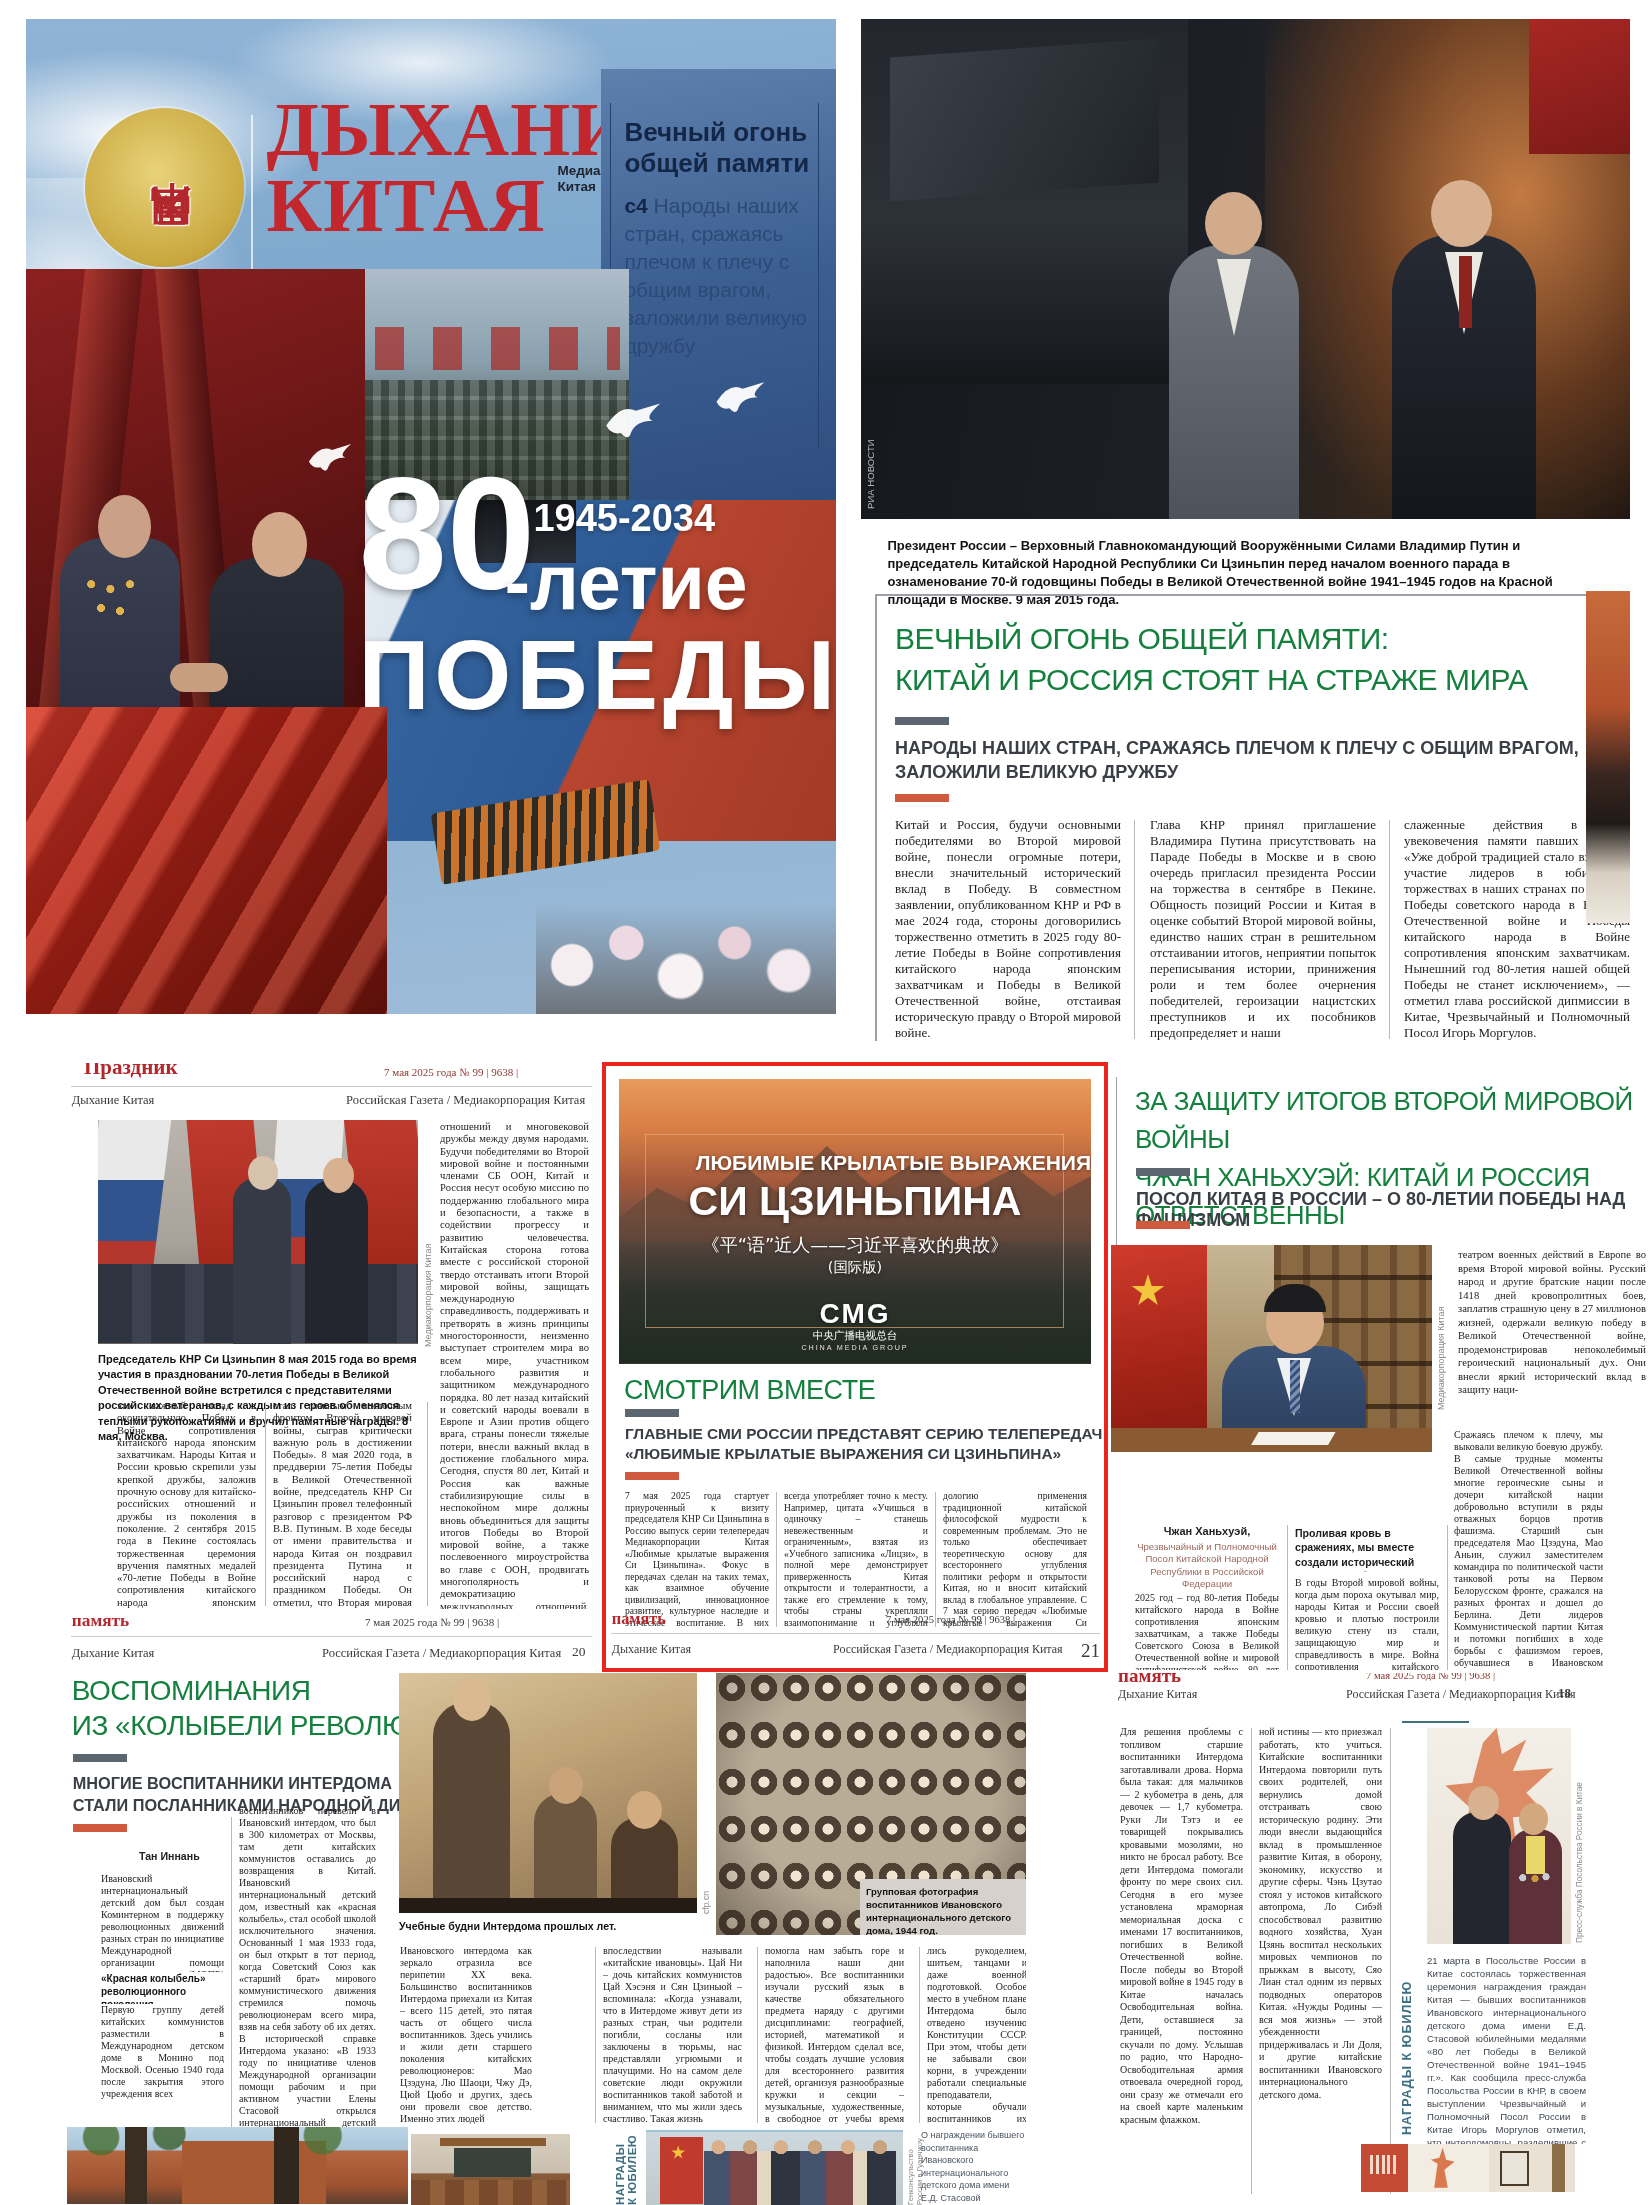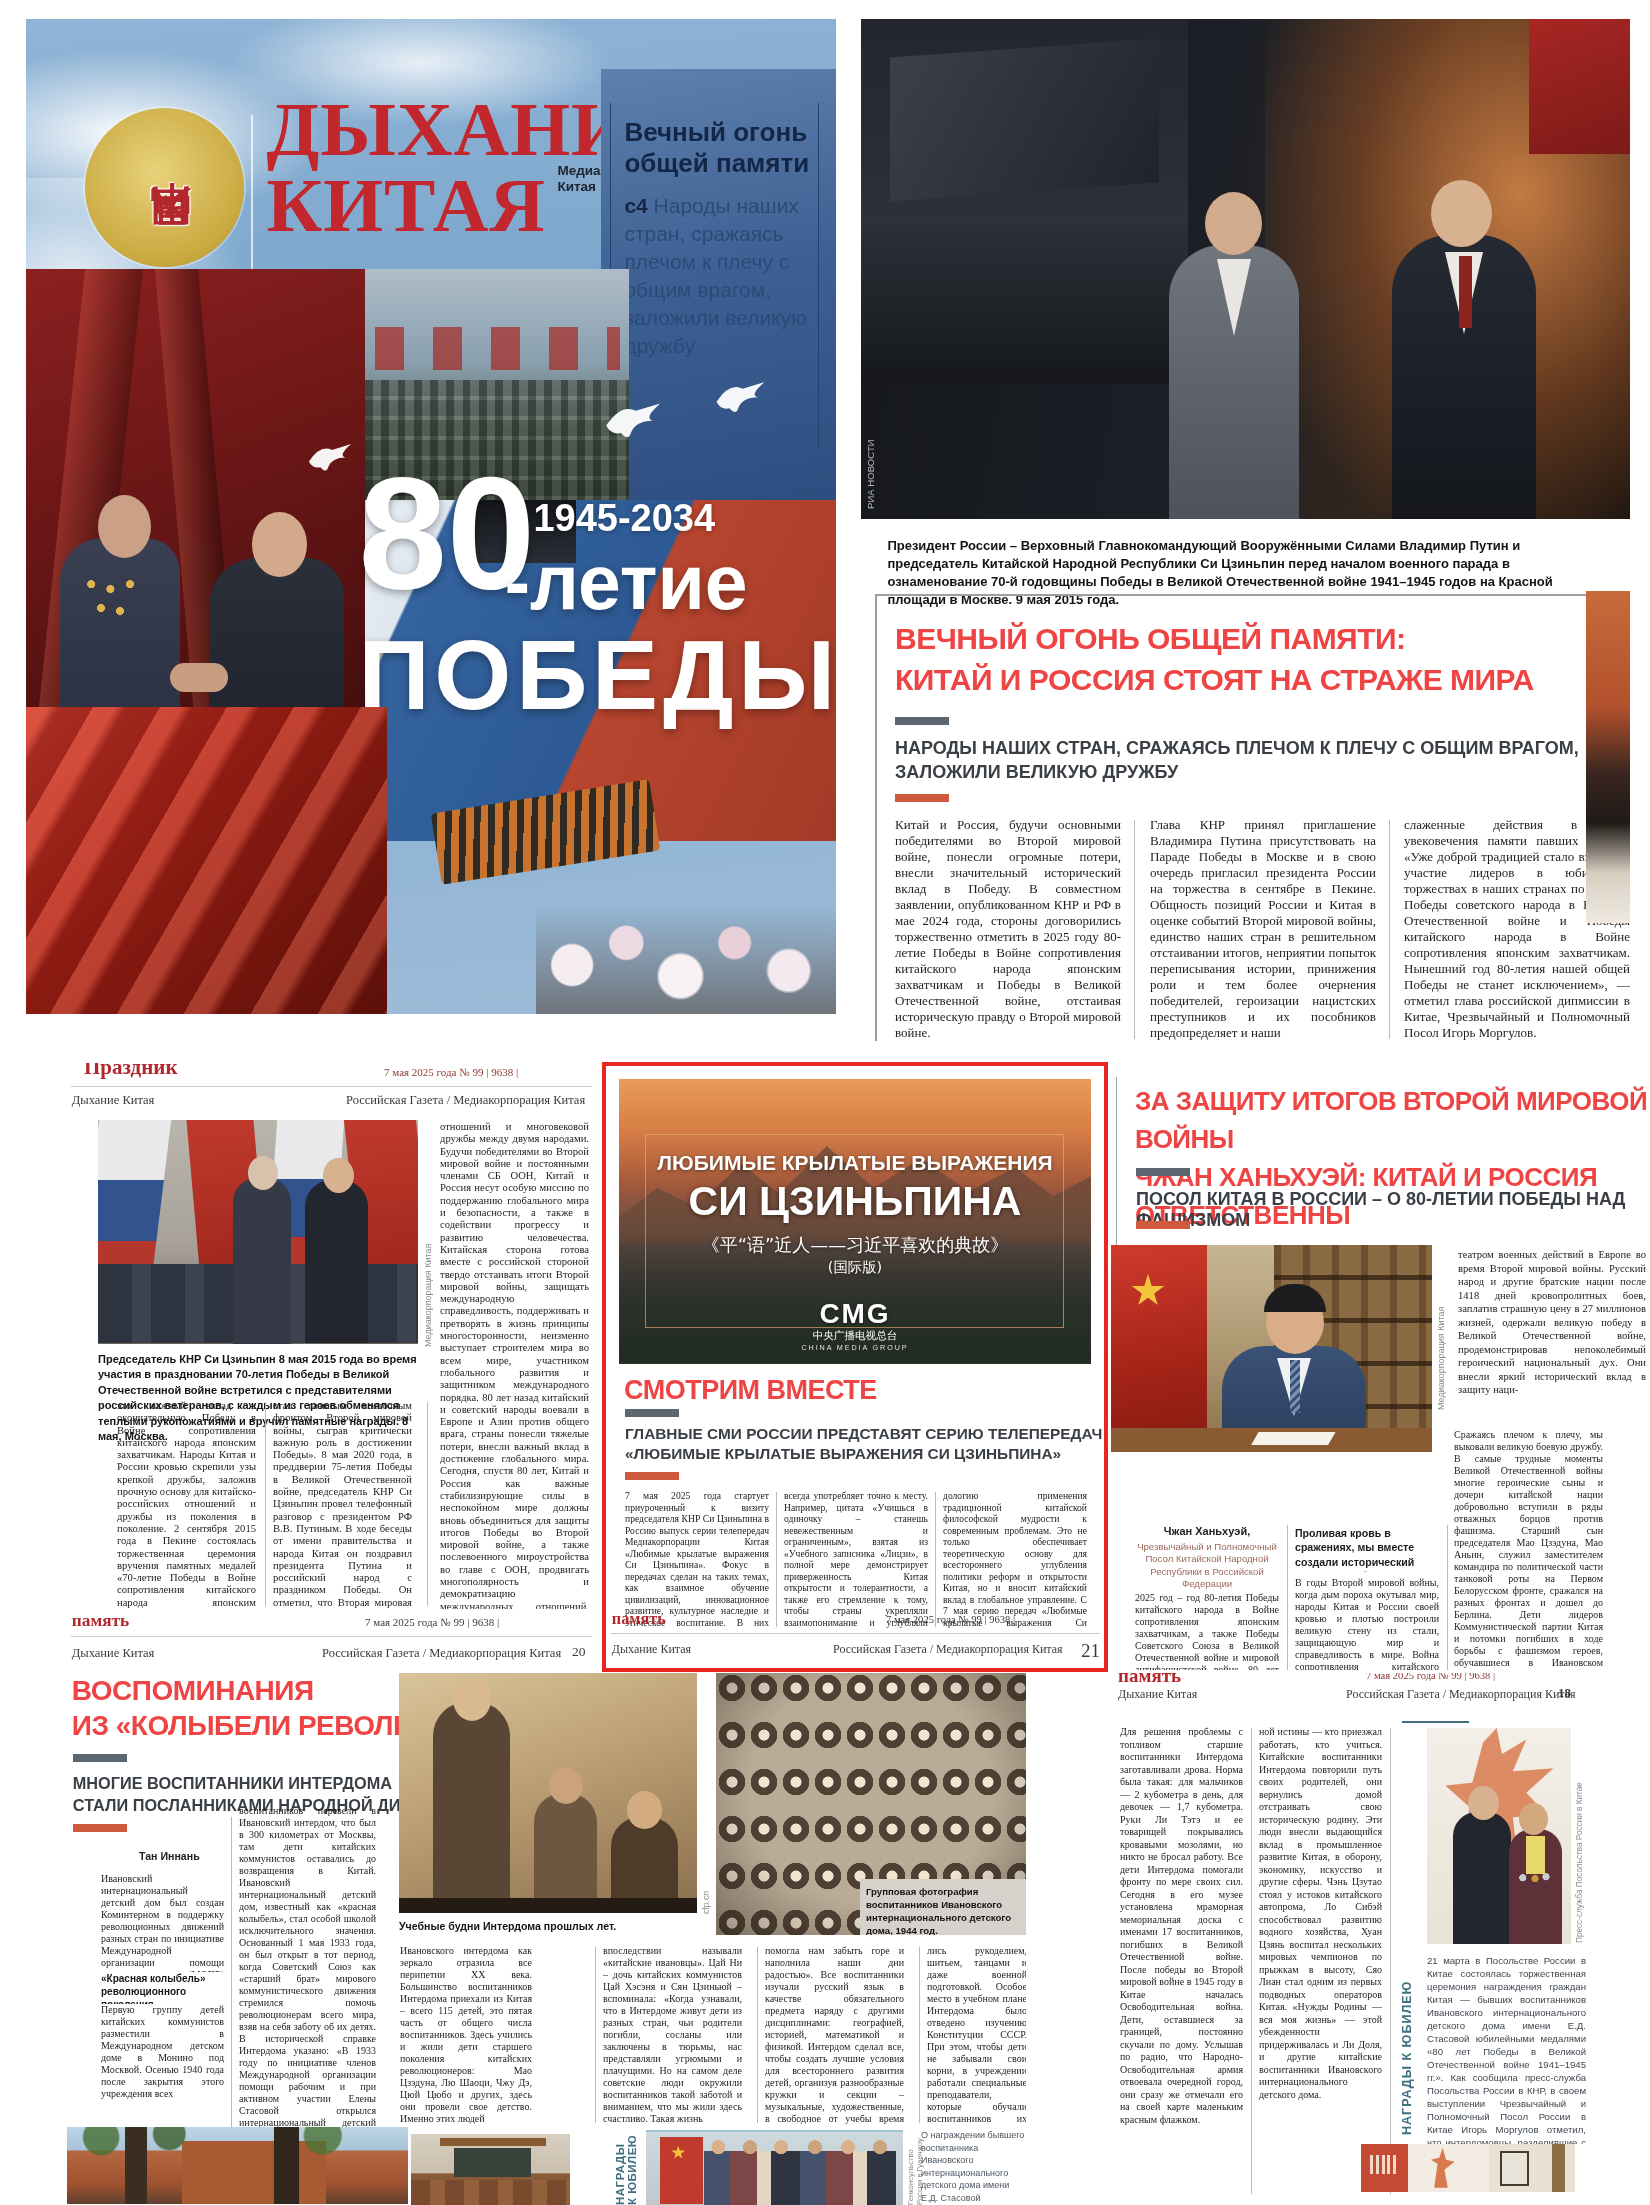--- a/index.html
+++ b/index.html
@@ -12,21 +12,21 @@
   .b{font-weight:bold}
   .vt{writing-mode:vertical-rl;transform:rotate(180deg)}
   .bar{height:7.7px;width:54px}
   .graybar{background:#5b6670}
   .orangebar{background:#cf5a3d}
   .redlab{color:#b3282d;font-weight:bold;font-family:"Liberation Serif","DejaVu Serif",serif}
   .bodycol{font-family:"Liberation Serif","DejaVu Serif",serif;color:#1d1d1d}
   .colrule{width:0.5px;background:#b9b9b9}
   .cap{font-family:"Liberation Sans","DejaVu Sans",sans-serif;font-weight:bold;color:#141414}
   .mast{font-family:"Liberation Serif","DejaVu Serif",serif;color:#3c3c3c}
-  .hl{font-family:"Liberation Sans","DejaVu Sans",sans-serif;font-weight:700;color:#ef4444;letter-spacing:-0.5px}
+  .hl{font-family:"Liberation Sans","DejaVu Sans",sans-serif;font-weight:400;color:#15803d;letter-spacing:-0.5px}
   .sub{font-family:"Liberation Sans","DejaVu Sans",sans-serif;font-weight:600;color:#3a3f45}
   .credit{font-family:"Liberation Sans","DejaVu Sans",sans-serif;color:#8b8b8b}
   .dove{fill:#ffffff;opacity:.95}
 </style>
 </head>
 <body>
 
 <div id="page">
 
   <div class="p ov" style="left:26.4px;top:19px;width:810px;height:995px;
@@ -194,21 +194,21 @@
   </div>
 
   <div class="p" style="left:602px;top:1062px;width:506px;height:610px;border:4.8px solid #e8251f;background:#fff;box-sizing:border-box"></div>
   <div class="p ov" style="left:607px;top:1067px;width:496px;height:600px;background:#fff">
 
     <div class="p ov" style="left:12px;top:12px;width:472px;height:285px;
           background:linear-gradient(180deg,#e89a5c 0%,#d77e45 18%,#a65a3c 36%,#5f4a42 55%,#3c3a36 75%,#2d3a32 100%)">
       <div class="p" style="left:0;top:43px;width:472px;height:120px;background:#6b4a3a;clip-path:polygon(0 80%,8% 55%,16% 70%,26% 35%,34% 60%,44% 20%,54% 55%,64% 30%,74% 58%,84% 38%,92% 62%,100% 45%,100% 100%,0 100%);opacity:.8"></div>
       <div class="p" style="left:0;top:144px;width:472px;height:140px;background:linear-gradient(180deg,rgba(50,60,45,.0),rgba(30,40,30,.85));"></div>
       <div class="p" style="left:26.4px;top:55px;width:417px;height:192px;border:1px solid rgba(235,170,120,.65)"></div>
-      <div class="p sans" style="left:0;top:72px;width:472px;text-align:center;font-size:21px;color:#fff;font-weight:600;text-shadow:0 1px 3.8px rgba(0,0,0,.5)">ЛЮБИМЫЕ КРЫЛАТЫЕ ВЫРАЖЕНИЯ</div>
+      <div class="p sans" style="left:0;top:72px;width:472px;text-align:right;font-size:21px;color:#fff;font-weight:600;text-shadow:0 1px 3.8px rgba(0,0,0,.5)">ЛЮБИМЫЕ КРЫЛАТЫЕ ВЫРАЖЕНИЯ</div>
       <div class="p sans b" style="left:0;top:99px;width:472px;text-align:center;font-size:41px;color:#fff;text-shadow:0 1.4px 4.8px rgba(0,0,0,.55)">СИ ЦЗИНЬПИНА</div>
       <div class="p" style="left:0;top:154px;width:472px;text-align:center;font-size:18px;color:#fff;font-family:'DejaVu Sans',sans-serif;text-shadow:0 1px 3.8px rgba(0,0,0,.5)">《平“语”近人——习近平喜欢的典故》</div>
       <div class="p" style="left:0;top:179px;width:472px;text-align:center;font-size:14.4px;color:#fff;font-family:'DejaVu Sans',sans-serif;text-shadow:0 1px 3.8px rgba(0,0,0,.5)">(国际版)</div>
       <div class="p sans b" style="left:0;top:219px;width:472px;text-align:center;font-size:28px;color:#fff;letter-spacing:1.9px;text-shadow:0 1px 3.8px rgba(0,0,0,.5)">CMG</div>
       <div class="p" style="left:0;top:250px;width:472px;text-align:center;font-size:10.6px;color:#fff;font-family:'DejaVu Sans',sans-serif">中央广播电视总台</div>
       <div class="p sans" style="left:0;top:264px;width:472px;text-align:center;font-size:7.2px;letter-spacing:1.9px;color:#e8e0d5">CHINA MEDIA GROUP</div>
     </div>
 
     <div class="p hl" style="left:17px;top:308px;font-size:27px">СМОТРИМ ВМЕСТЕ</div>
     <div class="p bar graybar" style="left:18px;top:342px"></div>

